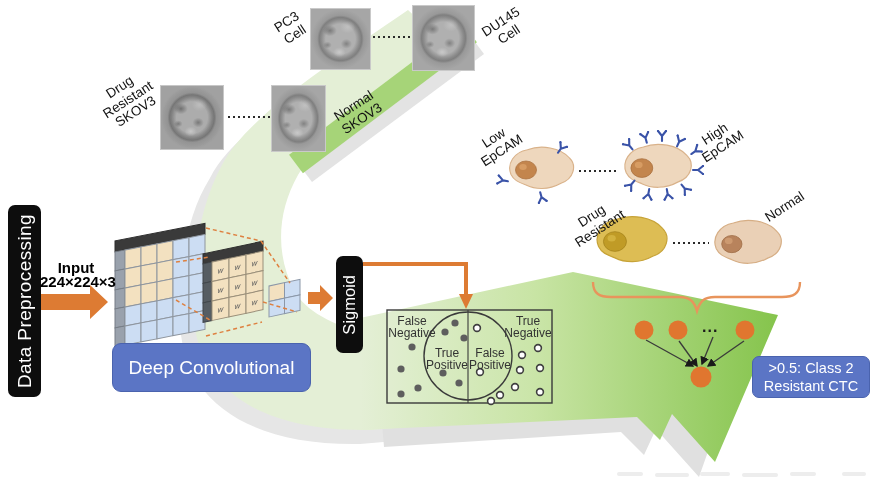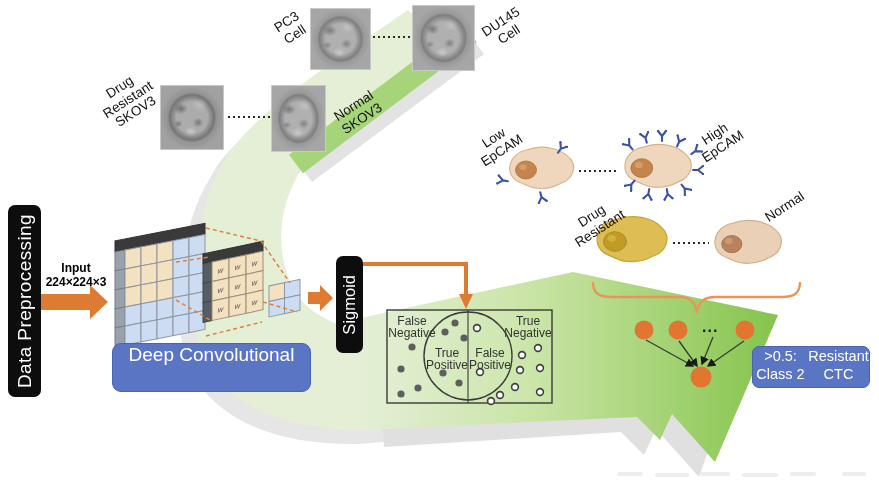--- a/index.html
+++ b/index.html
@@ -14,21 +14,21 @@
     radial-gradient(9px 7px at 48% 72%, rgba(222,222,222,.55), transparent 70%),
     radial-gradient(11px 9px at 62% 30%, rgba(212,212,212,.45), transparent 70%),
     radial-gradient(6px 5px at 28% 60%, rgba(50,50,50,.35), transparent 70%),
     radial-gradient(closest-side at 50% 50%, #b0b0b0 50%, #8a8a8a 66%, #7f7f7f 72%, #999 79%, #a6a6a6 100%);
     background-color:#a3a3a3;}
   .micro.dark{filter:contrast(1.18) brightness(.93);}
   .blackbox{position:absolute;background:#0d0d0d;border-radius:7px;display:flex;
             align-items:center;justify-content:center;}
   .vtext{writing-mode:vertical-rl;transform:rotate(180deg);color:#fff;white-space:nowrap;}
   .bluebox{position:absolute;background:#5b75c5;border:1px solid #4a63ae;border-radius:9px;
-           color:#fff;text-align:center;display:flex;flex-direction:row;justify-content:center;}
+           color:#fff;text-align:center;display:flex;flex-direction:column;justify-content:center;}
   .plot-lab{position:absolute;font-size:12px;line-height:12px;color:#333;text-align:center;}
   .inlab{position:absolute;font-weight:bold;color:#000;text-align:center;}
 </style>
 </head>
 <body>
 
 <div id="stage">
 
 <svg id="bg" width="879" height="480" viewBox="0 0 879 480">
   <defs>
@@ -282,21 +282,21 @@
   <div>Resistant</div>
 </div>
 <div class="abs rot" style="left:754px;top:200px;width:62px;">
   <div>Normal</div>
 </div>
 
 <div class="blackbox" style="left:8px;top:205px;width:33px;height:192px;">
   <span class="vtext" style="font-size:19px;font-weight:500;letter-spacing:.4px;">Data Preprocessing</span>
 </div>
 
-<div class="abs inlab" style="left:40px;top:261px;width:72px;font-size:12px;line-height:14px;">
+<div class="abs inlab" style="left:40px;top:261px;width:72px;font-size:15px;line-height:14px;">
   <div>Input</div>
   <div>224×224×3</div>
 </div>
 
 <div class="bluebox" style="left:112px;top:343px;width:197px;height:47px;font-size:19px;line-height:22px;">
   <div>Deep Convolutional</div>
 </div>
 
 <div class="blackbox" style="left:336px;top:256px;width:27px;height:97px;">
   <span class="vtext" style="font-size:16.5px;font-weight:500;">Sigmoid</span>
@@ -314,18 +314,18 @@
   <div>True</div>
   <div>Positive</div>
 </div>
 <div class="plot-lab" style="left:466px;top:347px;width:48px;">
   <div>False</div>
   <div>Positive</div>
 </div>
 
 <div class="abs" style="left:702px;top:318px;width:26px;font-size:16px;font-weight:bold;color:#1a1a1a;letter-spacing:1px;">...</div>
 
-<div class="bluebox" style="left:752px;top:346px;width:116px;height:40px;font-size:14.5px;line-height:18px;border-radius:7px;">
+<div class="bluebox" style="left:752px;top:356px;width:116px;height:40px;font-size:14.5px;line-height:18px;border-radius:7px;">
   <div>&gt;0.5: Class 2</div>
   <div>Resistant CTC</div>
 </div>
 
 </div>
 
 </body></html>

